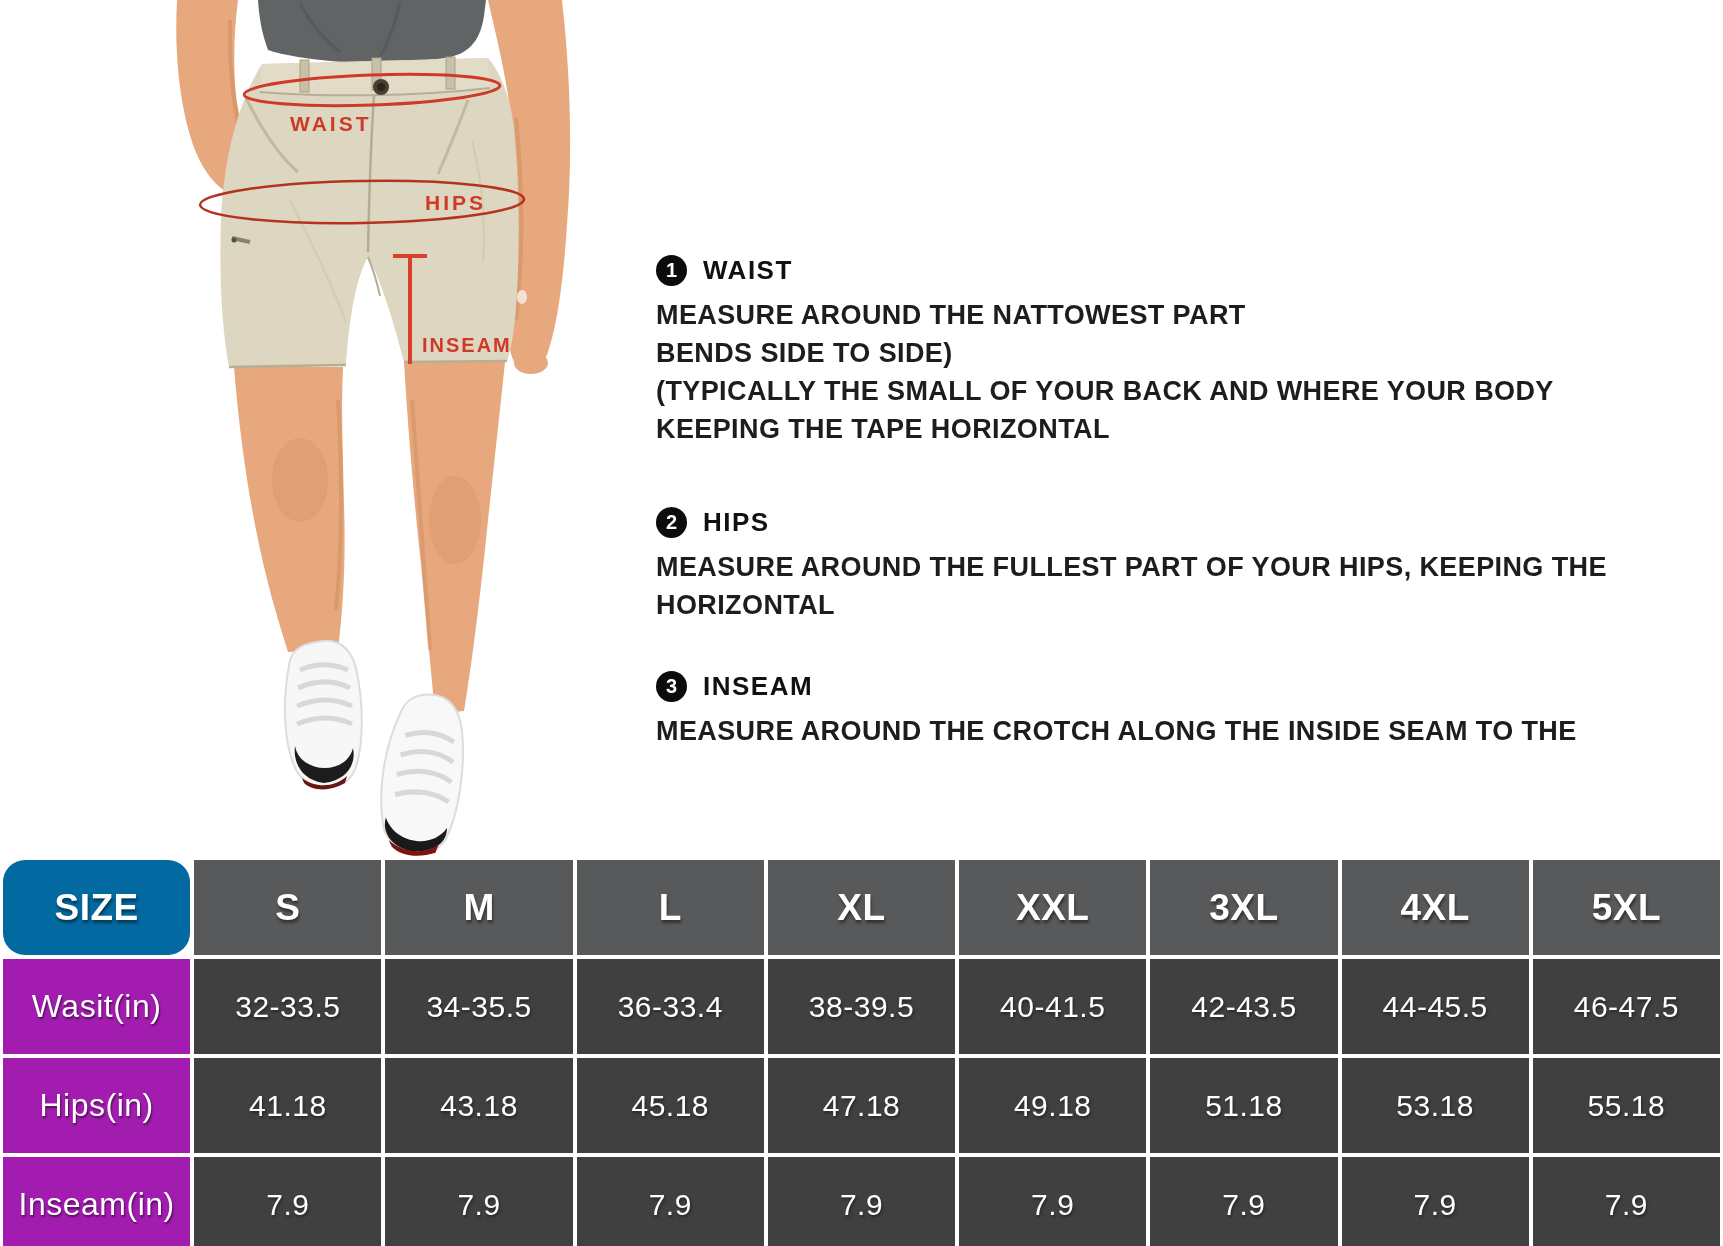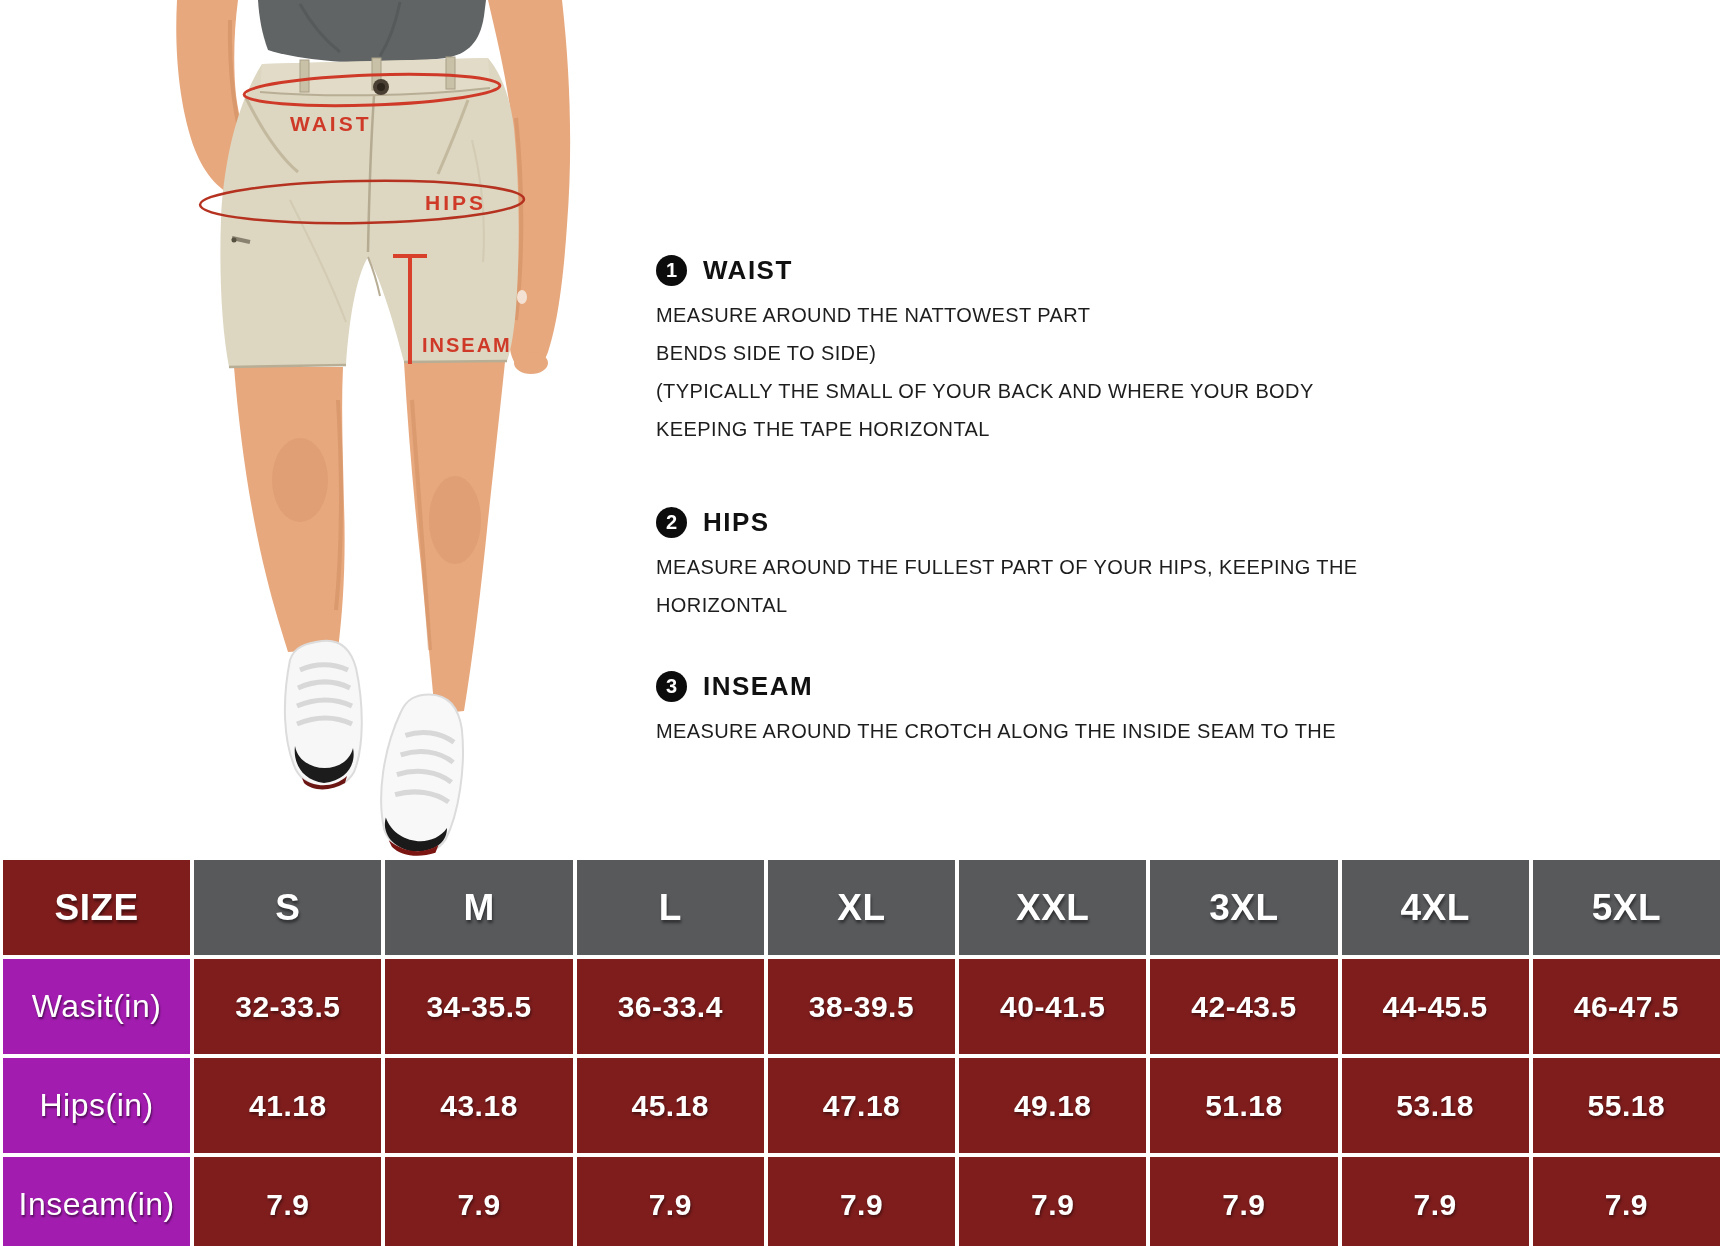--- a/index.html
+++ b/index.html
@@ -17,35 +17,35 @@
   .section.s2{margin-bottom:44px;}
   .section.s3{margin-bottom:0;}
   .sec-head{display:flex;align-items:center;height:36px;margin-bottom:8px;}
   .bullet{
     width:31px;height:31px;border-radius:50%;background:#0c0c0c;color:#ffffff;
     display:flex;align-items:center;justify-content:center;
     font-size:20px;font-weight:700;margin-right:16px;flex:0 0 31px;
   }
   .sec-title{font-size:26px;font-weight:700;letter-spacing:1.5px;color:#111111;}
   .sec-line{
-    font-size:20px;height:38px;display:flex;align-items:center;
-    letter-spacing:0.4px;white-space:nowrap;color:#1d1d1d;
+    font-size:27px;height:38px;display:flex;align-items:center;
+    letter-spacing:0.4px;white-space:nowrap;color:#1d1d1d;font-weight:bold;
   }
 
   
   .size-table{
     position:absolute;left:0;top:857px;width:1723px;height:389px;
     display:grid;grid-template-columns:repeat(9,1fr);grid-auto-rows:95px;
     gap:4px;background:#ffffff;padding:3px;box-sizing:border-box;overflow:hidden;
   }
   .cell{display:flex;align-items:center;justify-content:center;color:#ffffff;letter-spacing:0.5px;}
   .th{background:#58595b;font-size:37px;font-weight:700;text-shadow:1px 3px 3px rgba(0,0,0,0.45);}
-  .th-size{background:#7f1d1d;}
+  .th-size{background:#0369a1;border-radius:22px;}
   .row-label{background:#a21caf;font-size:32px;font-weight:400;text-shadow:1px 2px 2px rgba(0,0,0,0.5);}
-  .td{background:#7f1d1d;font-size:30px;font-weight:700;text-shadow:1px 2px 3px rgba(0,0,0,0.45);}
+  .td{background:#404040;font-size:30px;font-weight:400;text-shadow:1px 2px 3px rgba(0,0,0,0.45);}
 </style>
 </head>
 <body>
 
 <div class="canvas">
 
   <div class="figure-area">
     <svg width="450" height="858" viewBox="0 0 450 858" xmlns="http://www.w3.org/2000/svg">
 
       <g>

